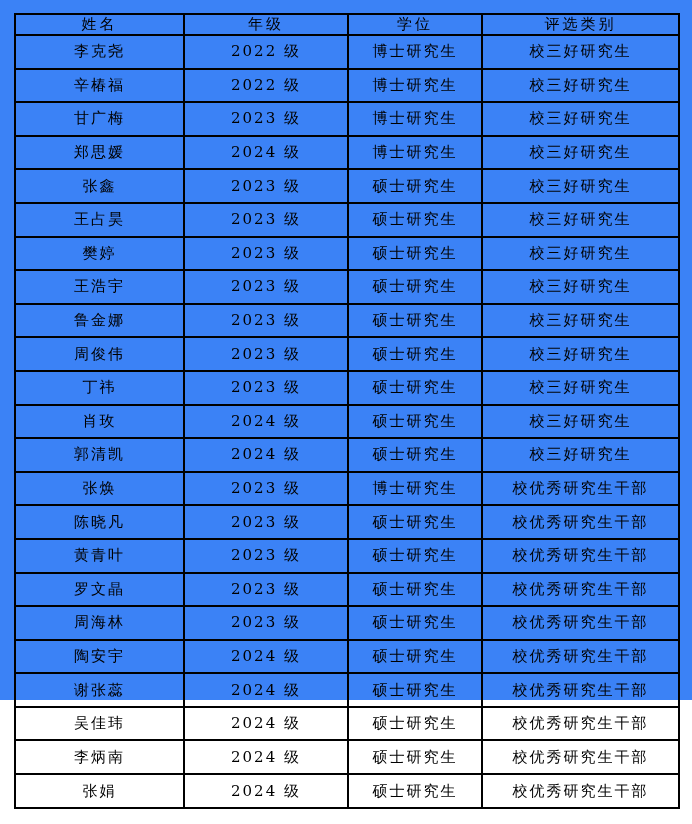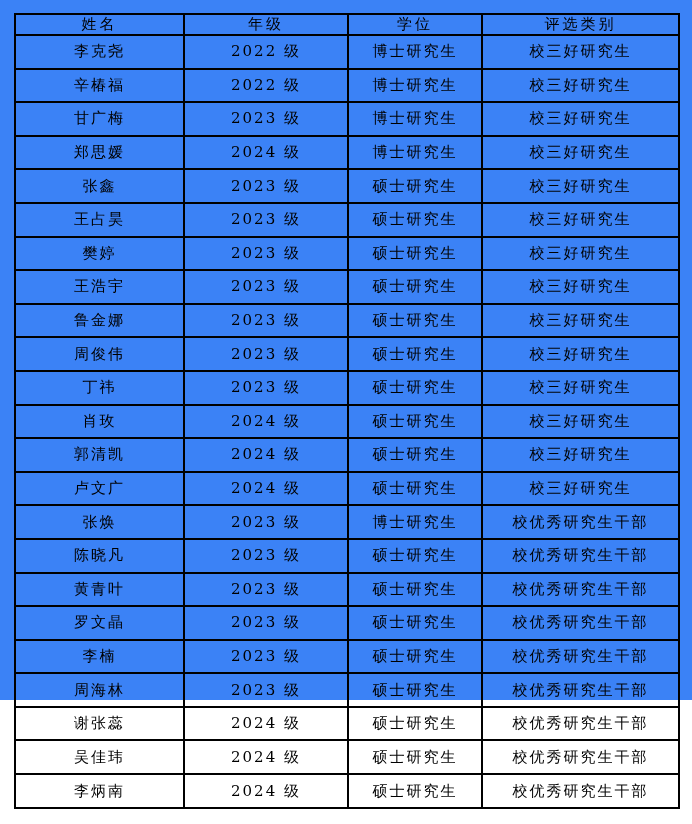--- a/index.html
+++ b/index.html
@@ -140,26 +140,20 @@
           <td>硕士研究生</td>
           <td>校三好研究生</td>
         </tr>
         <tr>
           <td>郭清凯</td>
           <td>2024 级</td>
           <td>硕士研究生</td>
           <td>校三好研究生</td>
         </tr>
         <tr>
-          <td>卢文广</td>
-          <td>2024 级</td>
-          <td>硕士研究生</td>
-          <td>校三好研究生</td>
-        </tr>
-        <tr>
           <td>张焕</td>
           <td>2023 级</td>
           <td>博士研究生</td>
           <td>校优秀研究生干部</td>
         </tr>
         <tr>
           <td>陈晓凡</td>
           <td>2023 级</td>
           <td>硕士研究生</td>
           <td>校优秀研究生干部</td>
@@ -170,44 +164,50 @@
           <td>硕士研究生</td>
           <td>校优秀研究生干部</td>
         </tr>
         <tr>
           <td>罗文晶</td>
           <td>2023 级</td>
           <td>硕士研究生</td>
           <td>校优秀研究生干部</td>
         </tr>
         <tr>
-          <td>李楠</td>
-          <td>2023 级</td>
-          <td>硕士研究生</td>
-          <td>校优秀研究生干部</td>
-        </tr>
-        <tr>
           <td>周海林</td>
           <td>2023 级</td>
           <td>硕士研究生</td>
           <td>校优秀研究生干部</td>
         </tr>
         <tr>
+          <td>陶安宇</td>
+          <td>2024 级</td>
+          <td>硕士研究生</td>
+          <td>校优秀研究生干部</td>
+        </tr>
+        <tr>
           <td>谢张蕊</td>
           <td>2024 级</td>
           <td>硕士研究生</td>
           <td>校优秀研究生干部</td>
         </tr>
         <tr>
           <td>吴佳玮</td>
           <td>2024 级</td>
           <td>硕士研究生</td>
           <td>校优秀研究生干部</td>
         </tr>
         <tr>
           <td>李炳南</td>
+          <td>2024 级</td>
+          <td>硕士研究生</td>
+          <td>校优秀研究生干部</td>
+        </tr>
+        <tr>
+          <td>张娟</td>
           <td>2024 级</td>
           <td>硕士研究生</td>
           <td>校优秀研究生干部</td>
         </tr>
       </tbody>
   </table>
 </div>
 
 </body></html>

